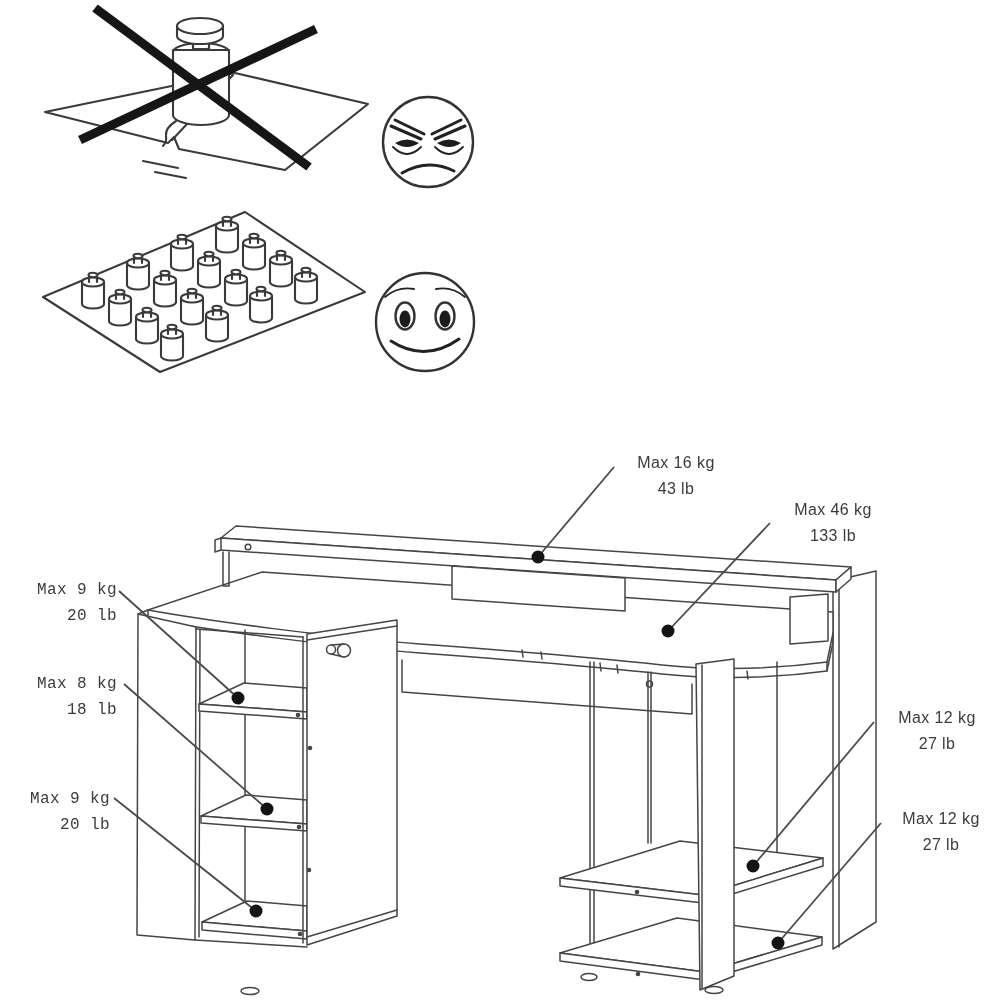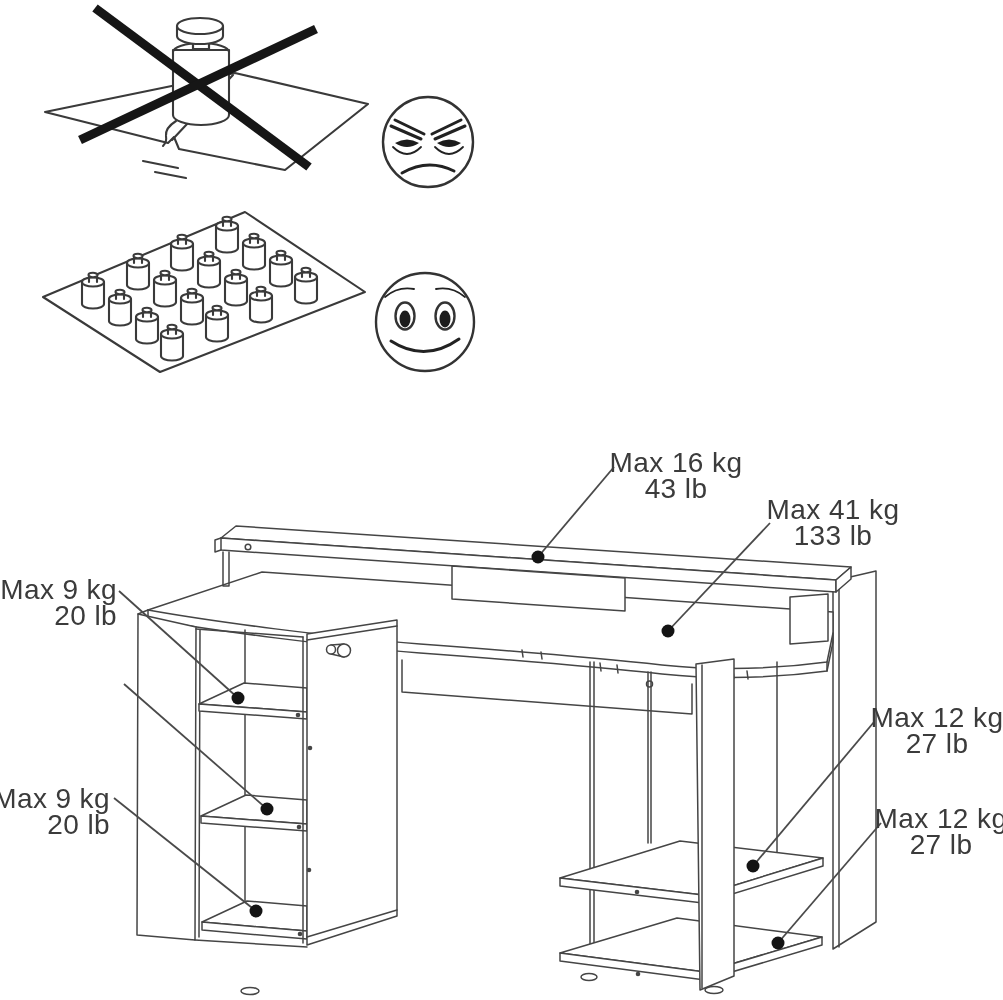--- a/index.html
+++ b/index.html
@@ -19,25 +19,25 @@
   .face{stroke:#333;stroke-width:2.4;fill:#fff;}
   .feat{stroke:#222;stroke-width:3;fill:none;stroke-linecap:round;}
   .featthin{stroke:#222;stroke-width:1.8;fill:none;stroke-linecap:round;}
   .fill-dark{fill:#1c1c1c;stroke:none;}
   .cross{stroke:var(--cross);stroke-width:9;fill:none;}
   .leader{stroke:var(--leader);stroke-width:1.8;fill:none;}
   .cdot{fill:var(--dot);stroke:none;}
   .screw{fill:var(--line);stroke:none;}
   
   .wlabel{
-    position:absolute;color:var(--ink);font-size:28px;line-height:26px;
+    position:absolute;color:var(--ink);font-size:16px;line-height:26px;
     letter-spacing:.4px;white-space:nowrap;text-align:center;
   }
   .wlabel.center{transform:translateX(-50%);}
-  .wlabel.right{text-align:right;}
+  .wlabel.right{text-align:right;font-family:Liberation Mono, monospace;}
   .wlabel span{display:block;}
 </style>
 </head>
 <body>
 
 <div class="stage">
 
 <svg width="1003" height="1000" viewBox="0 0 1003 1000">
 
   <g>
@@ -229,29 +229,33 @@
     <circle class="cdot" cx="778" cy="943" r="6.5"></circle>
   </g>
 </svg>
 
   <div class="wlabel center" style="left:676px;top:450px;">
     <span>Max 16 kg</span>
     <span>43 lb</span>
   </div>
 
   <div class="wlabel center" style="left:833px;top:497px;">
-    <span>Max 41 kg</span>
+    <span>Max 46 kg</span>
     <span>133 lb</span>
   </div>
 
   <div class="wlabel right" style="right:886px;top:577px;">
     <span>Max 9 kg</span>
     <span>20 lb</span>
   </div>
 
+  <div class="wlabel right" style="right:886px;top:671px;">
+    <span>Max 8 kg</span>
+    <span>18 lb</span>
+  </div>
 
   <div class="wlabel right" style="right:893px;top:786px;">
     <span>Max 9 kg</span>
     <span>20 lb</span>
   </div>
 
   <div class="wlabel center" style="left:937px;top:705px;">
     <span>Max 12 kg</span>
     <span>27 lb</span>
   </div>

